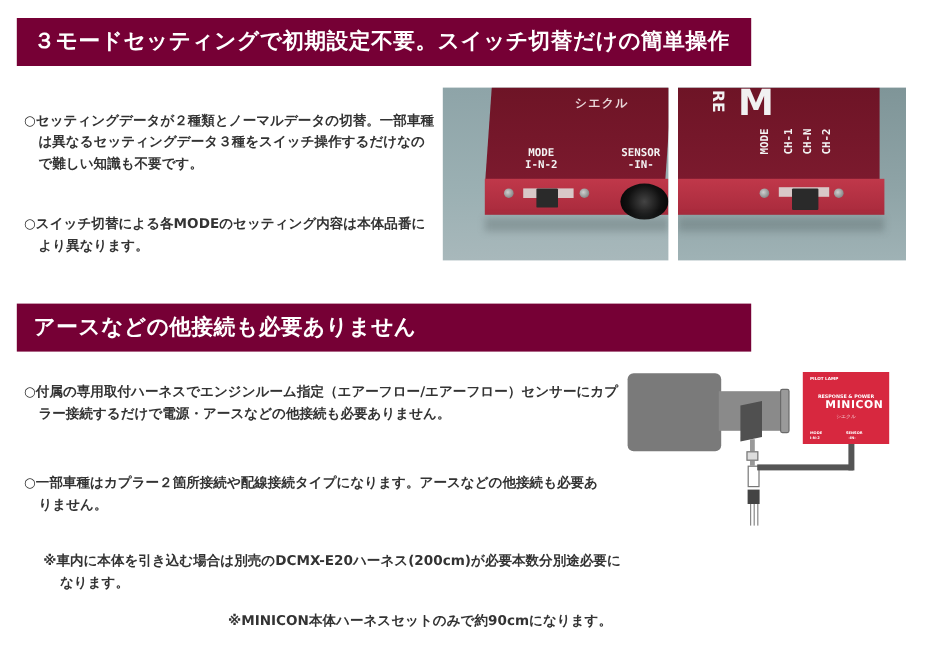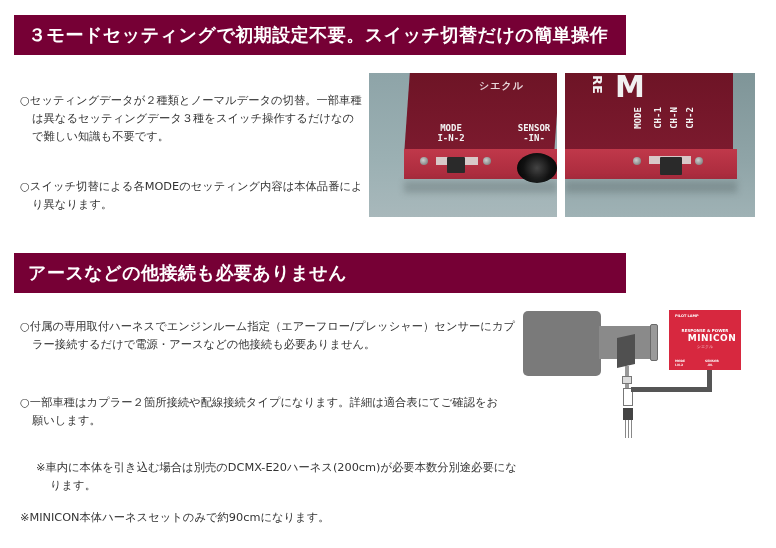--- a/index.html
+++ b/index.html
@@ -10,21 +10,21 @@
     position: absolute; left: 14px; width: 612px; height: 40px;
     background: #760035; color: #ffffff;
     font-family: "DejaVu Sans", sans-serif; font-weight: bold;
     font-size: 18px; line-height: 40px; padding-left: 14px; letter-spacing: 0.5px;
   }
   #band1 { top: 15px; }
   #band2 { top: 253px; }
 
   .para {
     position: absolute; font-size: 11.3px; line-height: 18px; color: #333;
-    padding-left: 12px; text-indent: -12px;
+    padding-left: 12px; text-indent: -12px; font-weight: bold;
   }
 
   
   .photo { position: absolute; overflow: hidden; background: #8fa5a8; }
   #photo1 { left: 369px; top: 73px; width: 188px; height: 144px;
     background: linear-gradient(180deg, #8ea4a8 0%, #9bb0b3 60%, #a8b8bb 100%); }
   #photo2 { left: 565px; top: 73px; width: 190px; height: 144px;
     background: linear-gradient(180deg, #7f9598 0%, #8fa4a7 60%, #9fb2b5 100%); }
 
   .box-top { position: absolute; background: linear-gradient(180deg, #6e1426 0%, #7c1a2e 100%); }
@@ -82,25 +82,25 @@
   <div class="box-face" style="left:0; top:76px; width:172px; height:30px;"></div>
   <div class="screw" style="left:68px; top:84px;"></div>
   <div class="slot" style="left:84px; top:83px; width:42px; height:8px;"></div>
   <div class="switch" style="left:95px; top:84px; width:22px; height:18px;"></div>
   <div class="screw" style="left:130px; top:84px;"></div>
   <div class="shadow" style="left:0; top:108px; width:172px; height:12px;"></div>
 </div>
 
 <div id="band2" class="band">アースなどの他接続も必要ありません</div>
 
-<div class="para" style="left:20px; top:318px; width:505px;">○付属の専用取付ハーネスでエンジンルーム指定（エアーフロー/プレッシャー）センサーにカプラー接続するだけで電源・アースなどの他接続も必要ありません。</div>
-<div class="para" style="left:20px; top:394px; width:485px;">○一部車種はカプラー２箇所接続や配線接続タイプになります。詳細は適合表にてご確認をお願いします。</div>
+<div class="para" style="left:20px; top:318px; width:505px;">○付属の専用取付ハーネスでエンジンルーム指定（エアーフロー/エアーフロー）センサーにカプラー接続するだけで電源・アースなどの他接続も必要ありません。</div>
+<div class="para" style="left:20px; top:394px; width:485px;">○一部車種はカプラー２箇所接続や配線接続タイプになります。アースなどの他接続も必要ありません。</div>
 
 <div class="para" style="left:36px; top:459px; width:490px; padding-left:14px; text-indent:-14px;">※車内に本体を引き込む場合は別売のDCMX-E20ハーネス(200cm)が必要本数分別途必要になります。</div>
-<div class="para" style="left:20px; top:509px; width:490px;">※MINICON本体ハーネスセットのみで約90cmになります。</div>
+<div class="para" style="left:20px; top:509px; width:490px;text-align:right;">※MINICON本体ハーネスセットのみで約90cmになります。</div>
 
 <div id="diagram">
   <div class="d-body" style="left:6px; top:13px; width:78px; height:65px;"></div>
   <div class="d-pipe" style="left:82px; top:28px; width:54px; height:33px;"></div>
   <div class="d-flange" style="left:133px; top:26px; width:8px; height:37px;"></div>
   <div class="d-sensor" style="left:100px; top:38px; width:18px; height:30px; transform:skewY(-12deg);"></div>
   <div class="d-wire" style="left:108px; top:68px; width:4px; height:26px; background:#999;"></div>
   <div class="d-wire" style="left:105px; top:78px; width:10px; height:8px; background:#ddd; border:1px solid #777;"></div>
   <div class="d-wire" style="left:106px; top:90px; width:10px; height:18px; background:#fff; border:1px solid #777;"></div>
   <div class="d-wire" style="left:106px; top:110px; width:10px; height:12px; background:#444;"></div>

